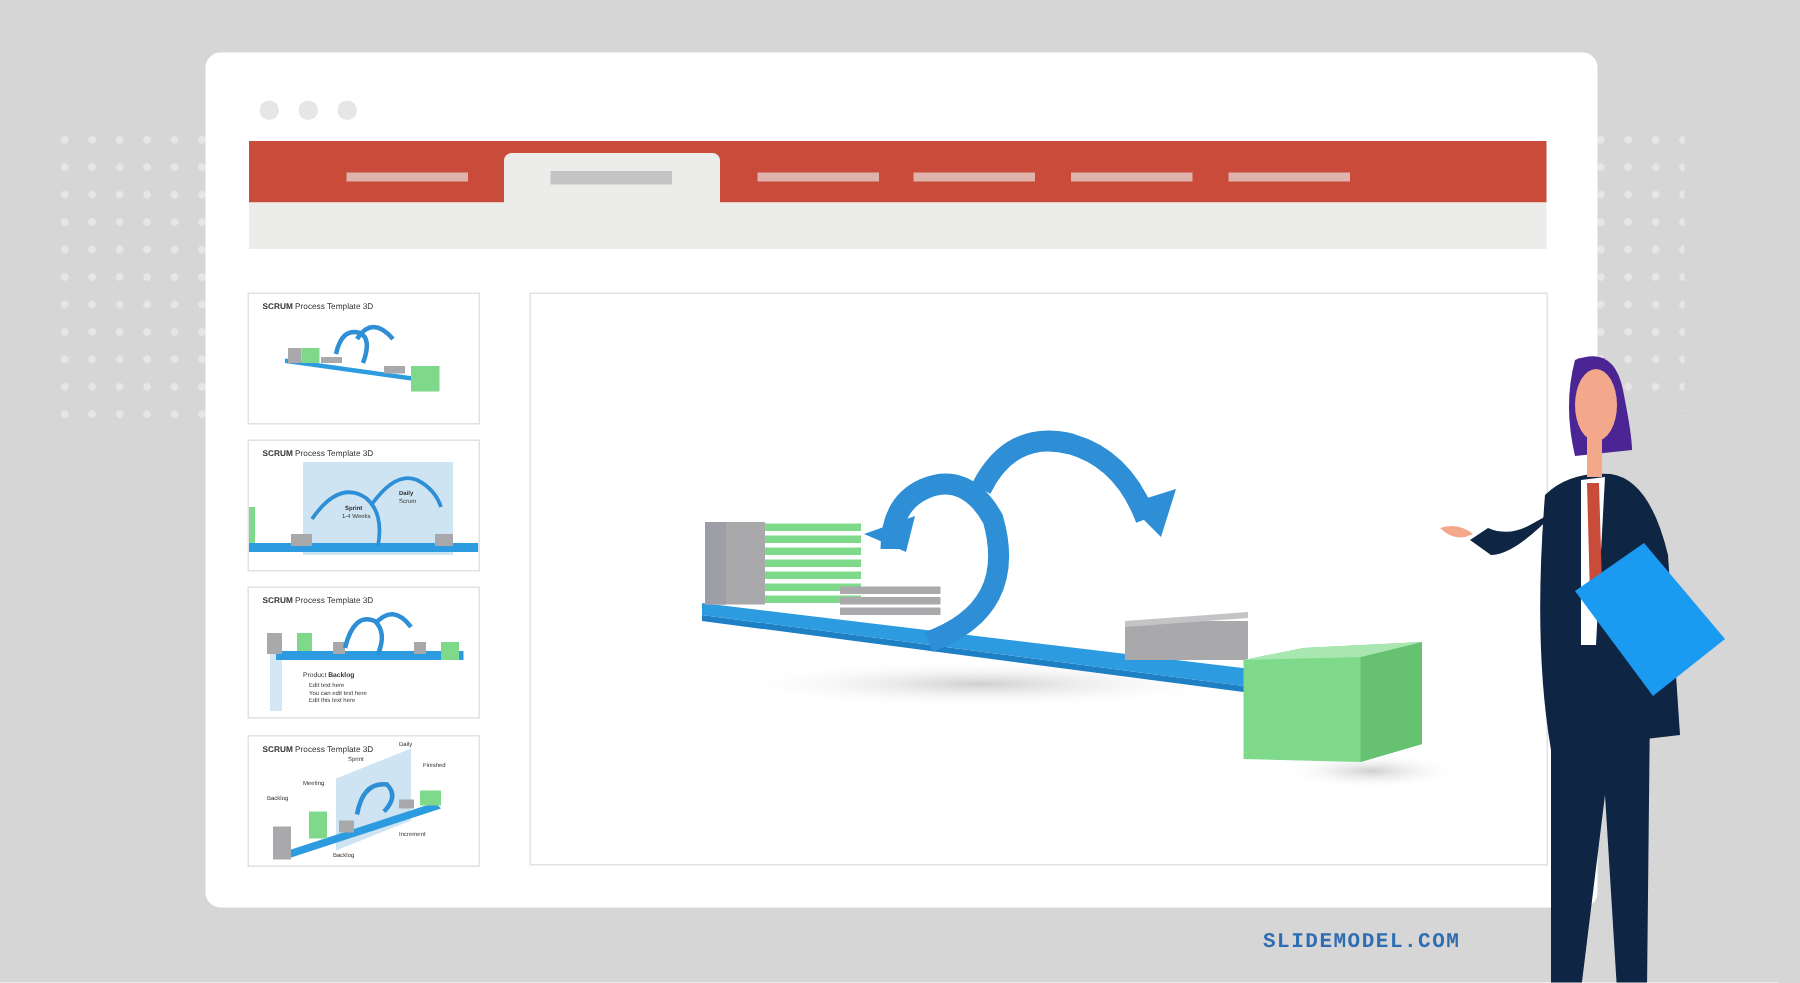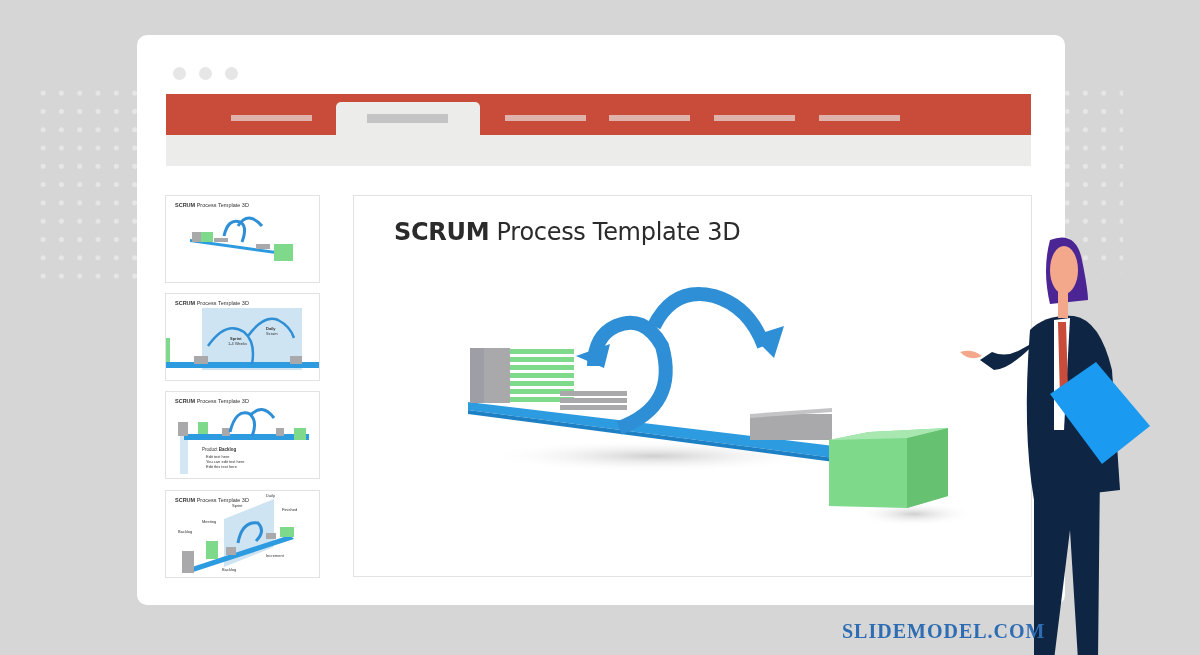--- a/index.html
+++ b/index.html
@@ -13,21 +13,21 @@
   .ribbon-sub{position:absolute;left:29px;top:100px;width:865px;height:31px;background:#ececea;}
   .tab{position:absolute;top:80px;height:6px;background:#dfb3ac;}
   .tab-active{position:absolute;left:199px;top:67px;width:144px;height:35px;background:#ececea;border-radius:5px 5px 0 0;}
   .tab-active .bar{position:absolute;left:31px;top:12px;width:81px;height:9px;background:#c4c4c4;}
   .thumb{position:absolute;left:28px;width:153px;height:86px;border:1px solid #e2e2e2;background:#fff;overflow:hidden;}
   .thumb-title{position:absolute;left:9px;top:6px;font-size:5.5px;color:#333;white-space:nowrap;}
   .thumb-title b{font-weight:bold;}
   .main-slide{position:absolute;left:216px;top:160px;width:677px;height:380px;border:1px solid #e2e2e2;background:#fff;}
   .slide-title{position:absolute;left:40px;top:22px;font-size:24px;color:#2b2b2b;white-space:nowrap;font-family:"DejaVu Sans","Liberation Sans",sans-serif;letter-spacing:-0.3px;}
   .slide-title b{font-weight:bold;}
-  .brand{position:absolute;left:842px;top:620px;font-size:20px;font-weight:bold;color:#2e6db3;letter-spacing:1px;font-family:Liberation Serif, serif;}
+  .brand{position:absolute;left:842px;top:620px;font-size:14px;font-weight:bold;color:#2e6db3;letter-spacing:1px;font-family:Liberation Mono, monospace;}
   .tiny{position:absolute;font-size:4px;color:#333;white-space:nowrap;line-height:5px;}
   svg{display:block;}
 </style>
 </head>
 <body>
 
 <div class="dots left"></div>
 <div class="dots right"></div>
 
 <div class="window">
@@ -111,21 +111,20 @@
     <div class="tiny" style="left:100px;top:2px">Daily</div>
     <div class="tiny" style="left:66px;top:12px">Sprint</div>
     <div class="tiny" style="left:116px;top:16px">Finished</div>
     <div class="tiny" style="left:36px;top:28px">Meeting</div>
     <div class="tiny" style="left:12px;top:38px">Backlog</div>
     <div class="tiny" style="left:100px;top:62px">Increment</div>
     <div class="tiny" style="left:56px;top:76px">Backlog</div>
   </div>
 
   <div class="main-slide">
-    <div class="slide-title"><b>SCRUM</b><span> Process Template 3D</span></div>
     <svg width="677" height="380" viewBox="0 0 677 380" style="position:absolute;left:0;top:0">
       <defs>
         <radialGradient id="shadow" cx="50%" cy="50%" r="50%">
           <stop offset="0%" stop-color="#cfcfcf"></stop>
             <stop offset="100%" stop-color="#ffffff" stop-opacity="0"></stop>
         </radialGradient>
       </defs>
       <ellipse cx="300" cy="260" rx="170" ry="16" fill="url(#shadow)"></ellipse>
       <ellipse cx="560" cy="318" rx="60" ry="12" fill="url(#shadow)"></ellipse>
 

